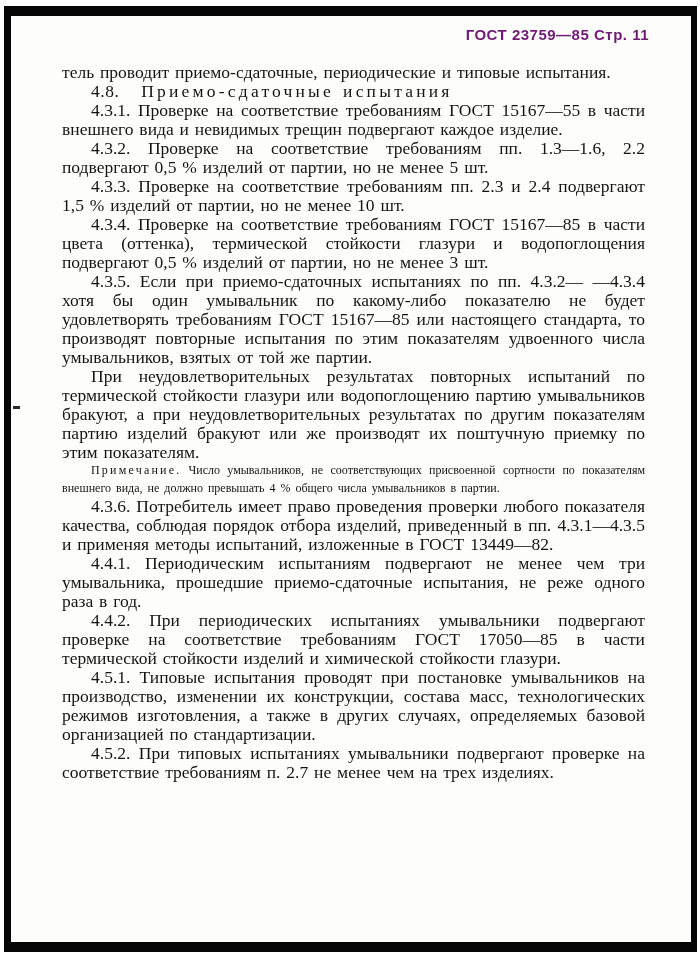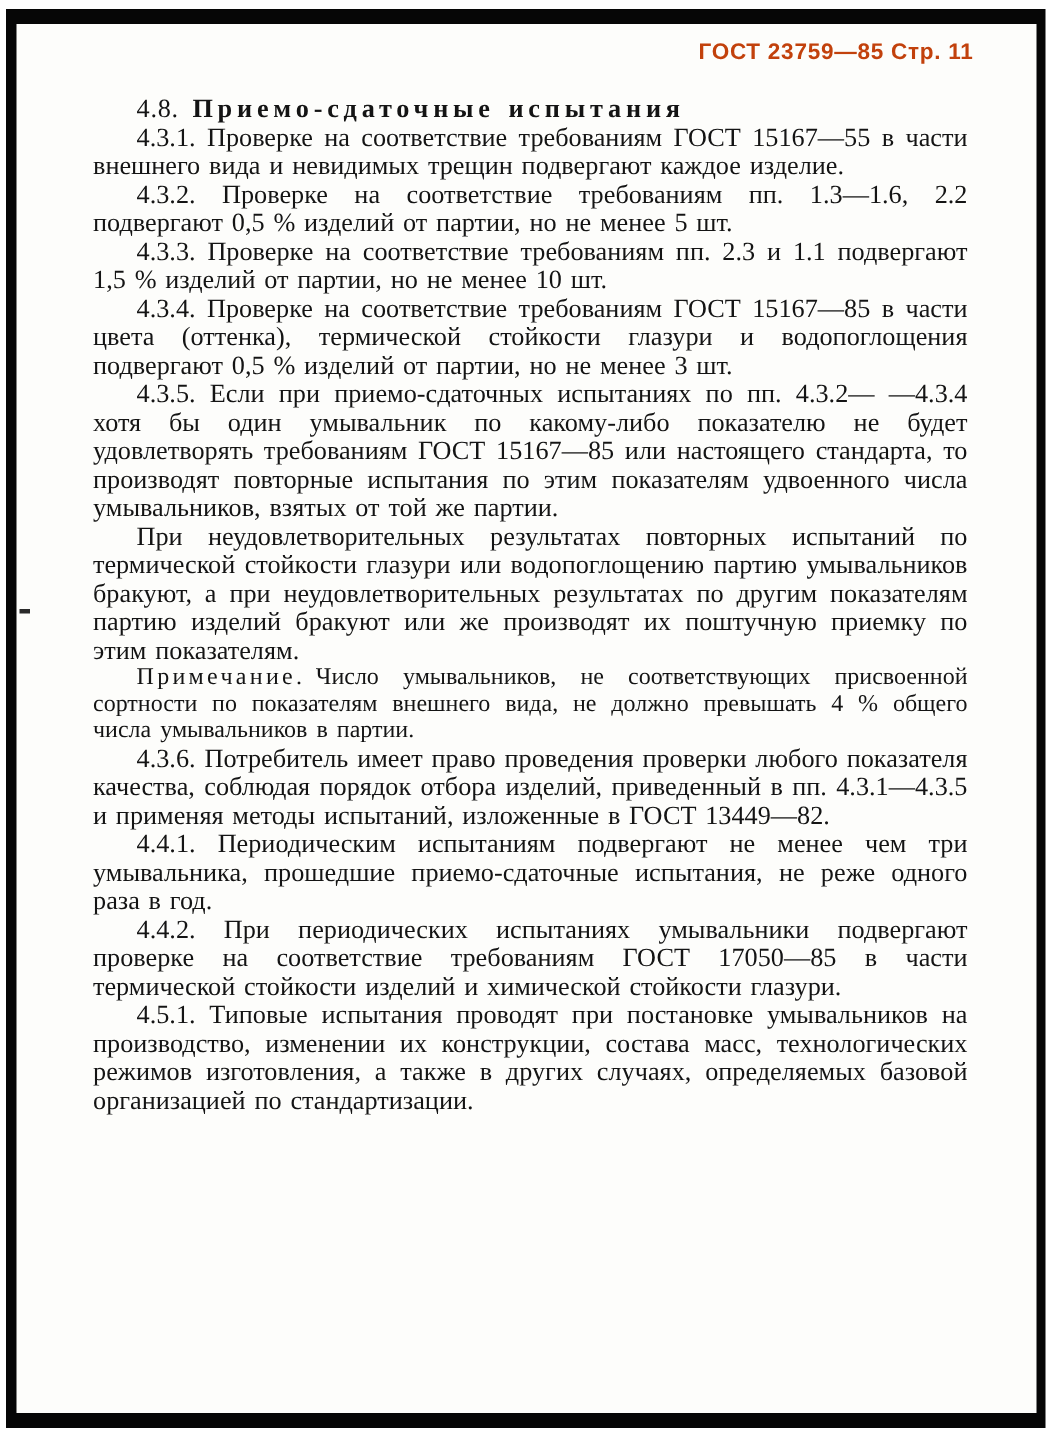--- a/index.html
+++ b/index.html
@@ -32,21 +32,21 @@
     bottom: 10px;
     background: #fdfdfb;
   }
   .page-header {
     text-align: right;
     padding: 10px 42px 0 0;
     font-family: "Liberation Sans", "DejaVu Sans", sans-serif;
     font-weight: bold;
     font-size: 15px;
     letter-spacing: 0.5px;
-    color: #c2410c;
+    color: #701a75;
   }
   .content {
     margin: 20px 46px 0 51px;
     font-size: 17.5px;
     line-height: 19px;
     text-align: justify;
     word-spacing: 1.5px;
   }
   .content p {
     margin: 0;
@@ -58,27 +58,26 @@
   .cont {
     text-indent: 0;
   }
   .head {
     text-indent: 29px;
   }
   .head .hnum {
     letter-spacing: 0.5px;
   }
   .head .hlabel {
-    margin-left: 9px;
+    margin-left: 22px;
     letter-spacing: 3.2px;
-    font-weight: bold;
   }
   .note {
     text-indent: 29px;
-    font-size: 16px;
+    font-size: 12px;
     line-height: 17.5px;
     word-spacing: 2px;
   }
   .note .note-label {
     letter-spacing: 2.2px;
     margin-right: 7px;
   }
   .artifact {
     position: absolute;
     left: 13px;
@@ -93,45 +92,47 @@
 
 <div class="scan-frame">
   <div class="page">
 
     <div class="page-header">
       <span>ГОСТ 23759—85 Стр. 11</span>
     </div>
 
     <div class="content">
 
+      <p class="cont">тель проводит приемо-сдаточные, периодические и типовые испытания.</p>
 
       <p class="head"><span class="hnum">4.8.</span><span class="hlabel">Приемо-сдаточные испытания</span></p>
 
       <p class="para">4.3.1. Проверке на соответствие требованиям ГОСТ 15167—55 в части внешнего вида и невидимых трещин подвергают каждое изделие.</p>
 
       <p class="para">4.3.2. Проверке на соответствие требованиям пп. 1.3—1.6, 2.2 подвергают 0,5 % изделий от партии, но не менее 5 шт.</p>
 
-      <p class="para">4.3.3. Проверке на соответствие требованиям пп. 2.3 и 1.1 подвергают 1,5 % изделий от партии, но не менее 10 шт.</p>
+      <p class="para">4.3.3. Проверке на соответствие требованиям пп. 2.3 и 2.4 подвергают 1,5 % изделий от партии, но не менее 10 шт.</p>
 
       <p class="para">4.3.4. Проверке на соответствие требованиям ГОСТ 15167—85 в части цвета (оттенка), термической стойкости глазури и водопоглощения подвергают 0,5 % изделий от партии, но не менее 3 шт.</p>
 
       <p class="para">4.3.5. Если при приемо-сдаточных испытаниях по пп. 4.3.2— —4.3.4 хотя бы один умывальник по какому-либо показателю не будет удовлетворять требованиям ГОСТ 15167—85 или настоящего стандарта, то производят повторные испытания по этим показателям удвоенного числа умывальников, взятых от той же партии.</p>
 
       <p class="para">При неудовлетворительных результатах повторных испытаний по термической стойкости глазури или водопоглощению партию умывальников бракуют, а при неудовлетворительных результатах по другим показателям партию изделий бракуют или же производят их поштучную приемку по этим показателям.</p>
 
       <p class="note"><span class="note-label">Примечание.</span><span>Число умывальников, не соответствующих присвоенной сортности по показателям внешнего вида, не должно превышать 4 % общего числа умывальников в партии.</span></p>
 
       <p class="para">4.3.6. Потребитель имеет право проведения проверки любого показателя качества, соблюдая порядок отбора изделий, приведенный в пп. 4.3.1—4.3.5 и применяя методы испытаний, изложенные в ГОСТ 13449—82.</p>
 
 
       <p class="para">4.4.1. Периодическим испытаниям подвергают не менее чем три умывальника, прошедшие приемо-сдаточные испытания, не реже одного раза в год.</p>
 
       <p class="para">4.4.2. При периодических испытаниях умывальники подвергают проверке на соответствие требованиям ГОСТ 17050—85 в части термической стойкости изделий и химической стойкости глазури.</p>
 
 
       <p class="para">4.5.1. Типовые испытания проводят при постановке умывальников на производство, изменении их конструкции, состава масс, технологических режимов изготовления, а также в других случаях, определяемых базовой организацией по стандартизации.</p>
 
+      <p class="para">4.5.2. При типовых испытаниях умывальники подвергают проверке на соответствие требованиям п. 2.7 не менее чем на трех изделиях.</p>
 
     </div>
   </div>
 </div>
 
 <div class="artifact"></div>
 
 </body></html>

